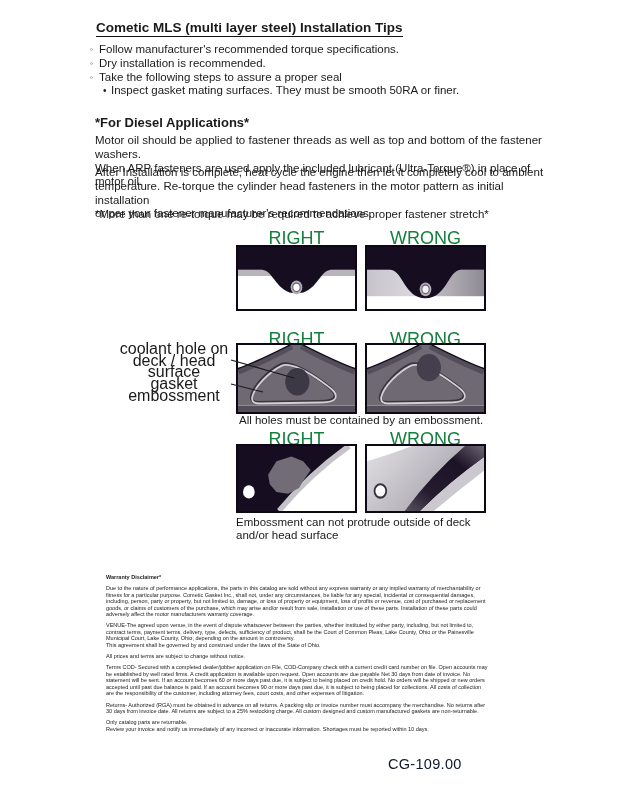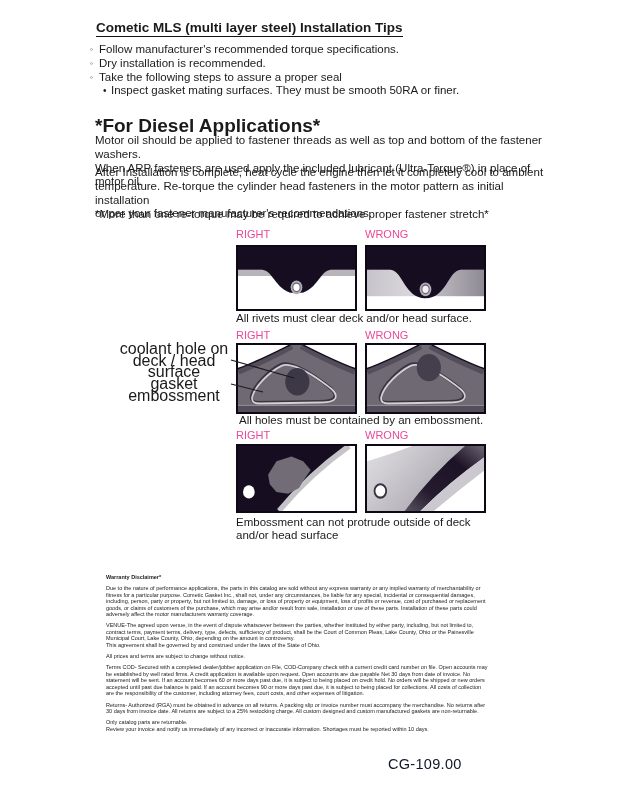--- a/index.html
+++ b/index.html
@@ -7,26 +7,26 @@
     position:relative;width:618px;height:800px;background:#ffffff;
     font-family:"Liberation Sans","DejaVu Sans",sans-serif;color:#1a1a1a;overflow:hidden;
   }
   .abs{position:absolute;}
   .title{left:96px;top:20px;font-size:13.5px;font-weight:bold;border-bottom:1.6px solid #111;padding-bottom:1px;text-align:center;}
   .bullets{left:90px;top:43px;font-size:11.5px;line-height:13.8px;}
   .brow{white-space:nowrap;}
   .b-ico{display:inline-block;width:9px;font-size:8px;vertical-align:1px;}
   .sub{padding-left:13px;}
   .sub .b-ico{font-size:10px;width:8px;vertical-align:0;}
-  .diesel-h{left:95px;top:115px;font-size:19px;font-weight:bold;}
+  .diesel-h{left:95px;top:115px;font-size:13px;font-weight:bold;}
   .para{font-size:11.5px;line-height:13.8px;white-space:pre-line;}
   .p1{left:95px;top:134px;width:460px;}
   .p2{left:95px;top:166px;width:460px;}
   .p3{left:95px;top:208px;width:460px;}
-  .dlabel{font-size:11px;color:#ec4899;text-align:left;width:121px;}
+  .dlabel{font-size:18px;color:#15803d;text-align:center;width:121px;}
   .dbox{width:121px;border:2px solid #0e0816;background:#fff;box-sizing:border-box;}
   .dbox svg{display:block;width:100%;height:100%;}
   .caption{font-size:11.5px;line-height:12.5px;white-space:pre-line;}
   .sidelabel{font-size:16px;line-height:11.5px;text-align:center;width:112px;white-space:pre-line;}
   .legal{left:106px;top:574px;width:414px;font-size:5.5px;line-height:6.4px;color:#222;}
   .legal .lh{font-weight:bold;margin-bottom:5px;}
   .legal .lp{white-space:pre-line;margin-bottom:5px;}
   .footer-code{left:388px;top:756px;font-size:14.5px;letter-spacing:.3px;color:#0f172a;}
 </style>
 </head>
@@ -74,21 +74,20 @@
         </linearGradient>
       </defs>
       <rect x="0" y="0" width="140" height="63" fill="#ffffff"></rect>
       <rect x="0" y="23" width="140" height="27" fill="url(#gw1)"></rect>
       <path d="M0,0 H140 V23 H112 C97,24 95,52 70,52 C45,52 43,24 28,23 H0 Z" fill="#170d20"></path>
       <circle cx="70" cy="43" r="7" fill="#b2aeb6"></circle>
       <circle cx="70" cy="43" r="4.4" fill="#f2f0f4" stroke="#6a6472" stroke-width="1.3"></circle>
     </svg>
   </div>
 
-  <div class="abs caption" style="left:236px;top:312px;">All rivets must clear deck and/or head surface.</div>
 
   <div class="abs dlabel" style="left:236px;top:329px;">RIGHT</div>
   <div class="abs dlabel" style="left:365px;top:329px;">WRONG</div>
 
   <div class="abs sidelabel" style="left:118px;top:343px;">coolant hole on
 deck / head surface</div>
   <div class="abs sidelabel" style="left:118px;top:378px;">gasket embossment</div>
 
   <div class="abs dbox" style="left:236px;top:343px;height:71px;">
     <svg viewBox="0 0 140 71" preserveAspectRatio="none">

